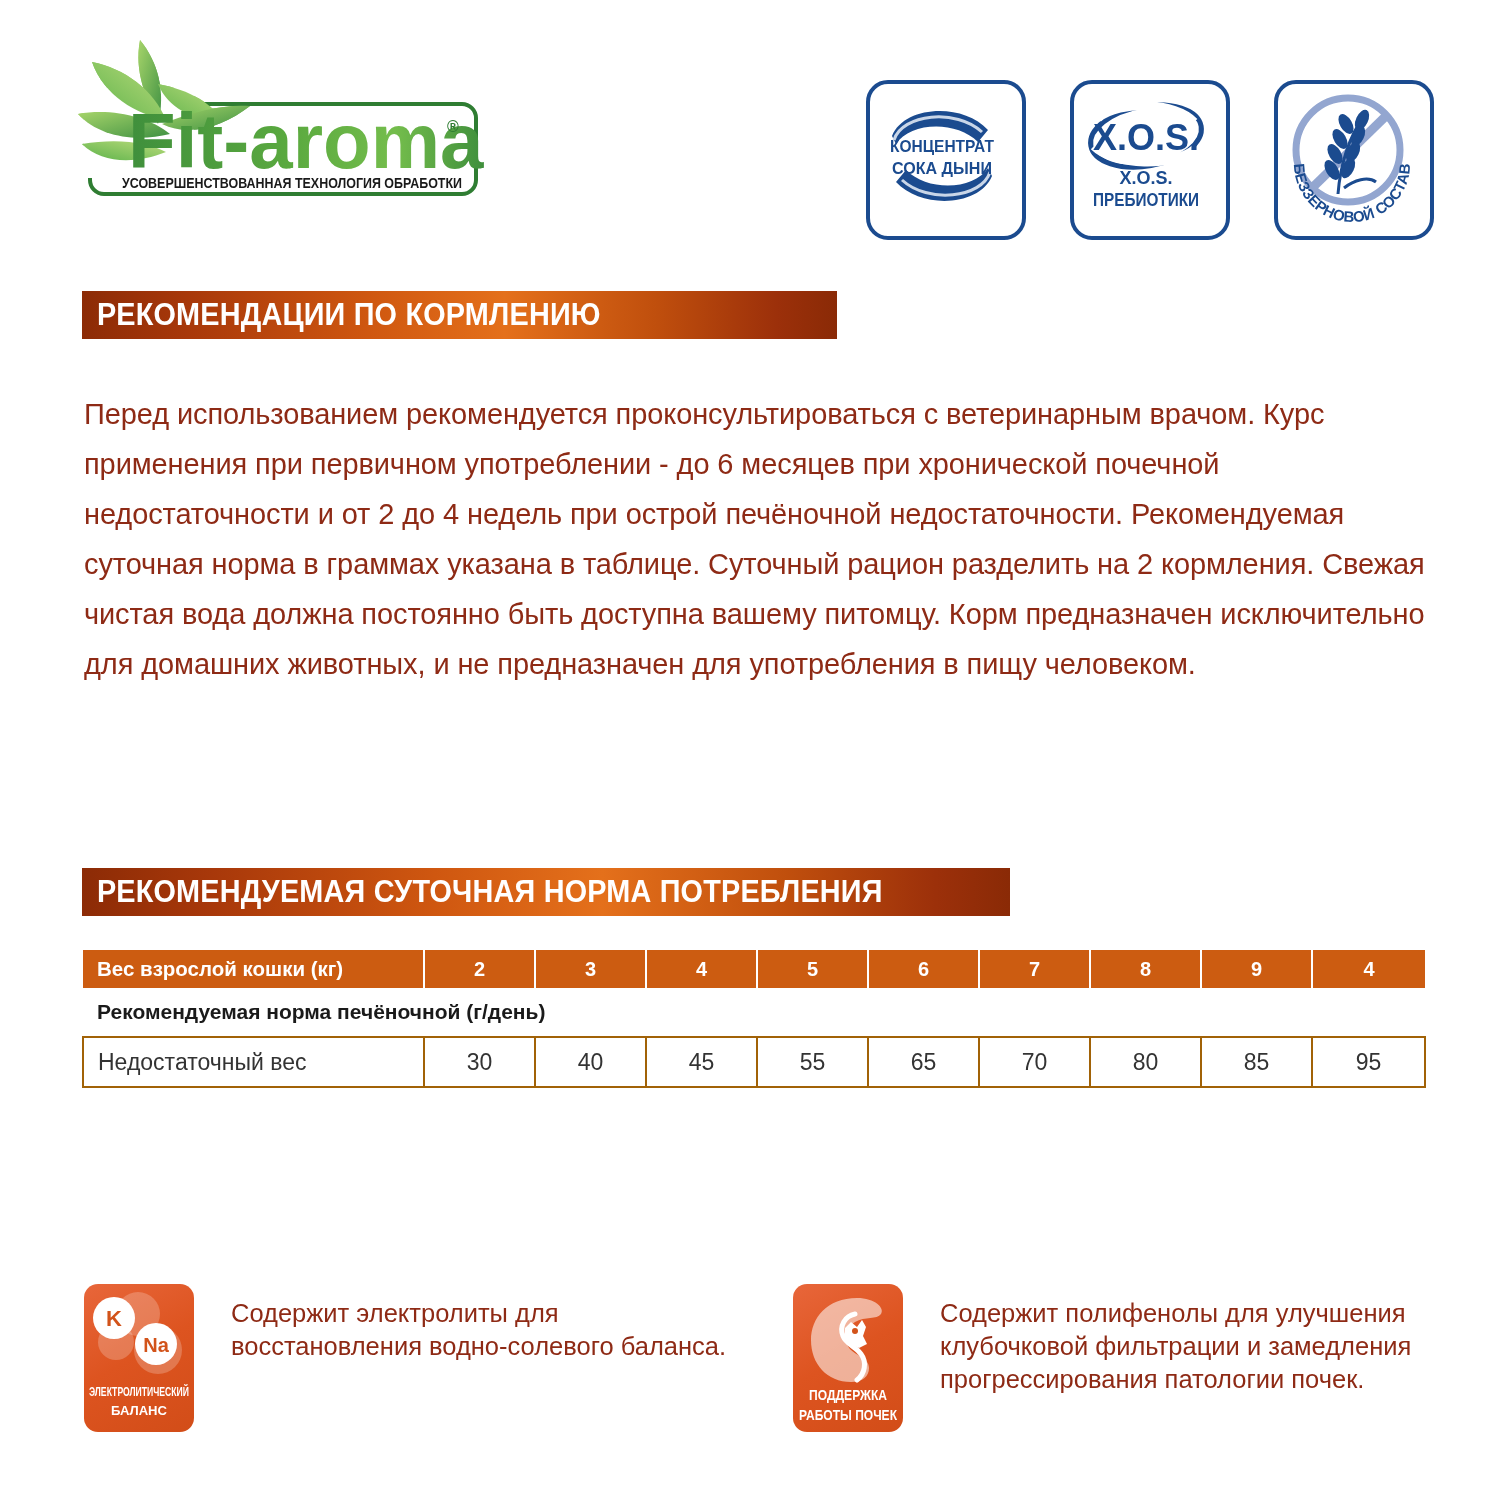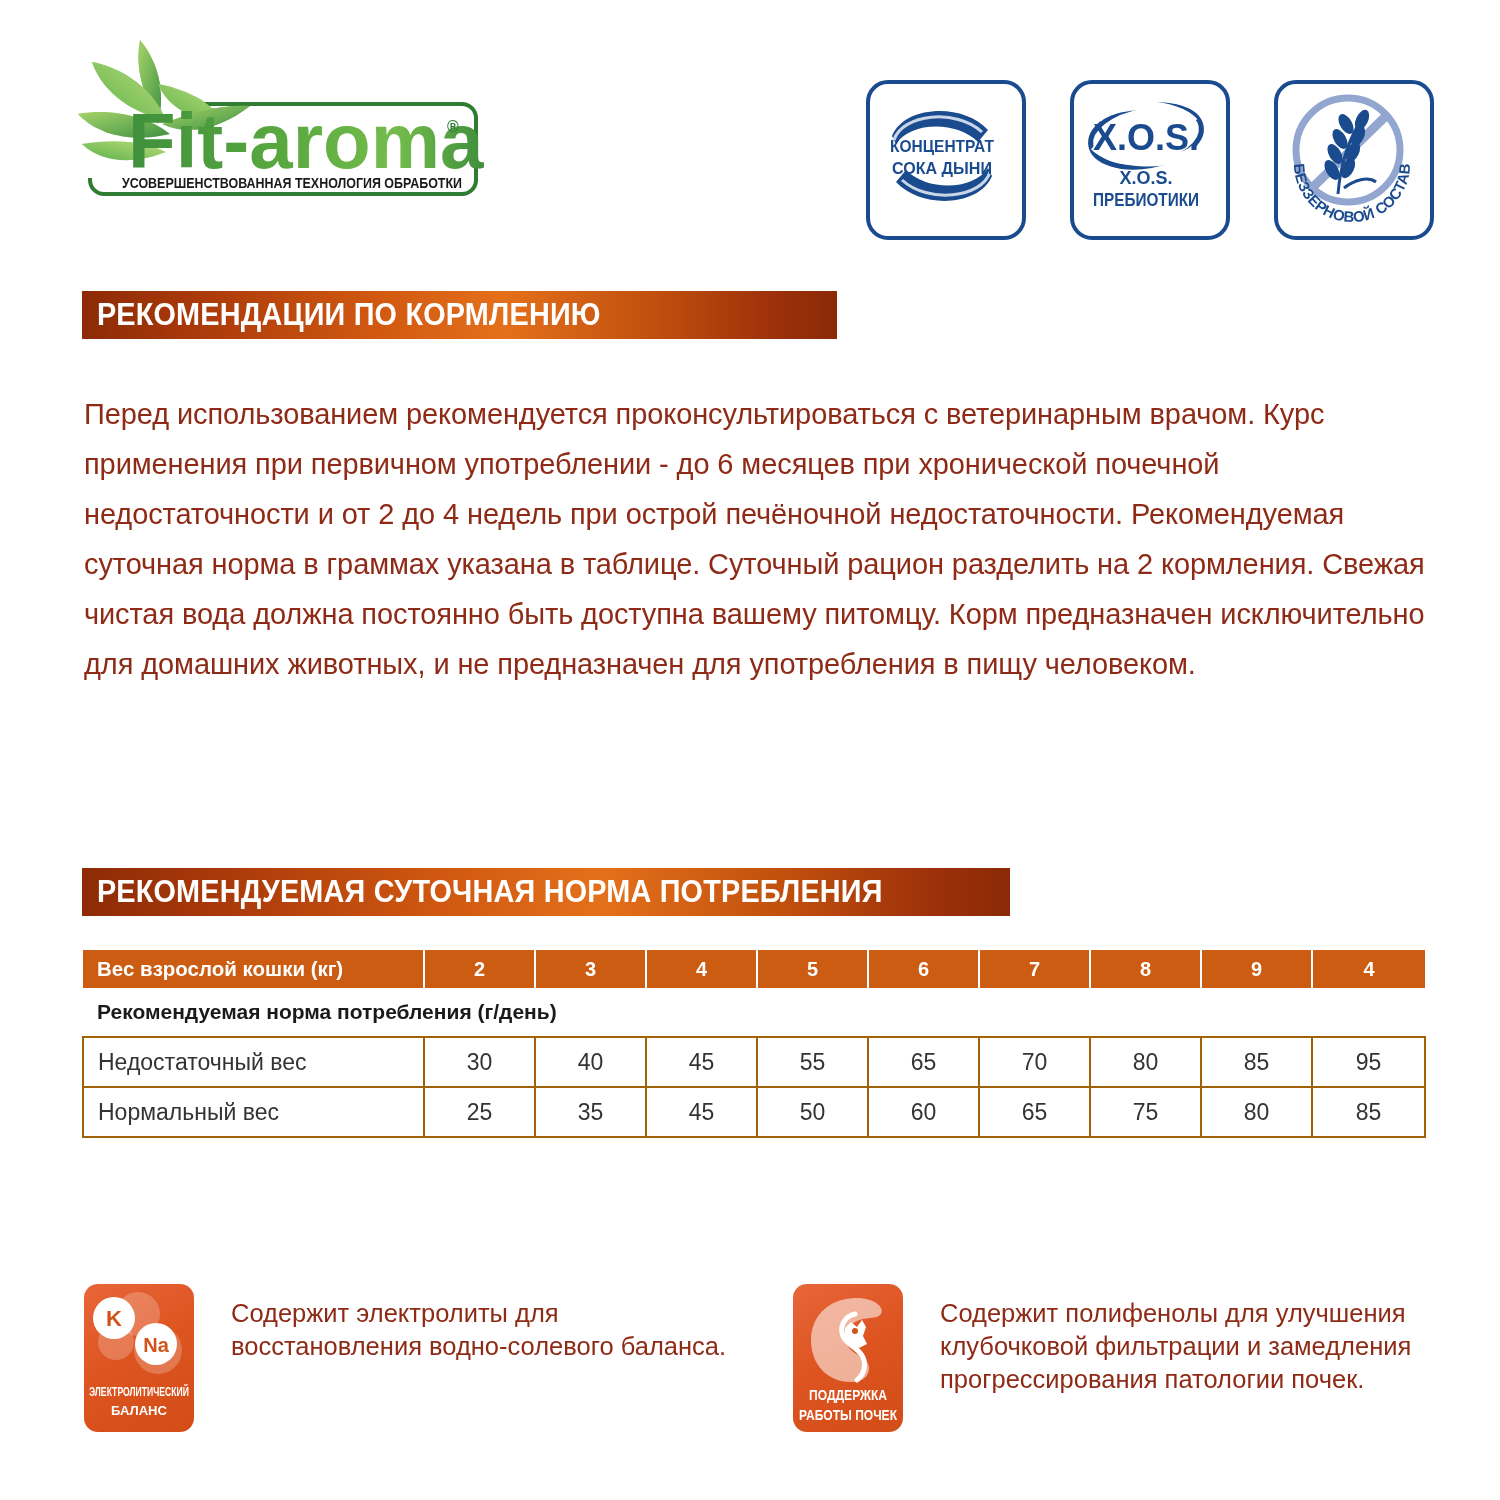--- a/index.html
+++ b/index.html
@@ -253,48 +253,36 @@
         <th>5</th>
         <th>6</th>
         <th>7</th>
         <th>8</th>
         <th>9</th>
         <th>4</th>
       </tr>
     </thead>
     <tbody>
       <tr class="sub-row">
-        <td colspan="10">Рекомендуемая норма потребления (г/день)</td>
+        <td colspan="10">Рекомендуемая норма печёночной (г/день)</td>
       </tr>
 
       <tr class="data-row">
         <td class="lbl">Недостаточный вес</td>
         <td>30</td>
         <td>40</td>
         <td>45</td>
         <td>55</td>
         <td>65</td>
         <td>70</td>
         <td>80</td>
         <td>85</td>
         <td>95</td>
       </tr>
 
-      <tr class="data-row">
-        <td class="lbl">Нормальный вес</td>
-        <td>25</td>
-        <td>35</td>
-        <td>45</td>
-        <td>50</td>
-        <td>60</td>
-        <td>65</td>
-        <td>75</td>
-        <td>80</td>
-        <td>85</td>
-      </tr>
 
     </tbody>
   </table>
 
   <div class="feat" id="feat1">
     <div class="feat-icon">
       <svg width="110" height="148" viewBox="0 0 110 148">
         <circle cx="54" cy="30" r="22" fill="#ffffff" opacity="0.22"></circle>
         <circle cx="32" cy="58" r="18" fill="#ffffff" opacity="0.22"></circle>
         <circle cx="74" cy="66" r="24" fill="#ffffff" opacity="0.22"></circle>

